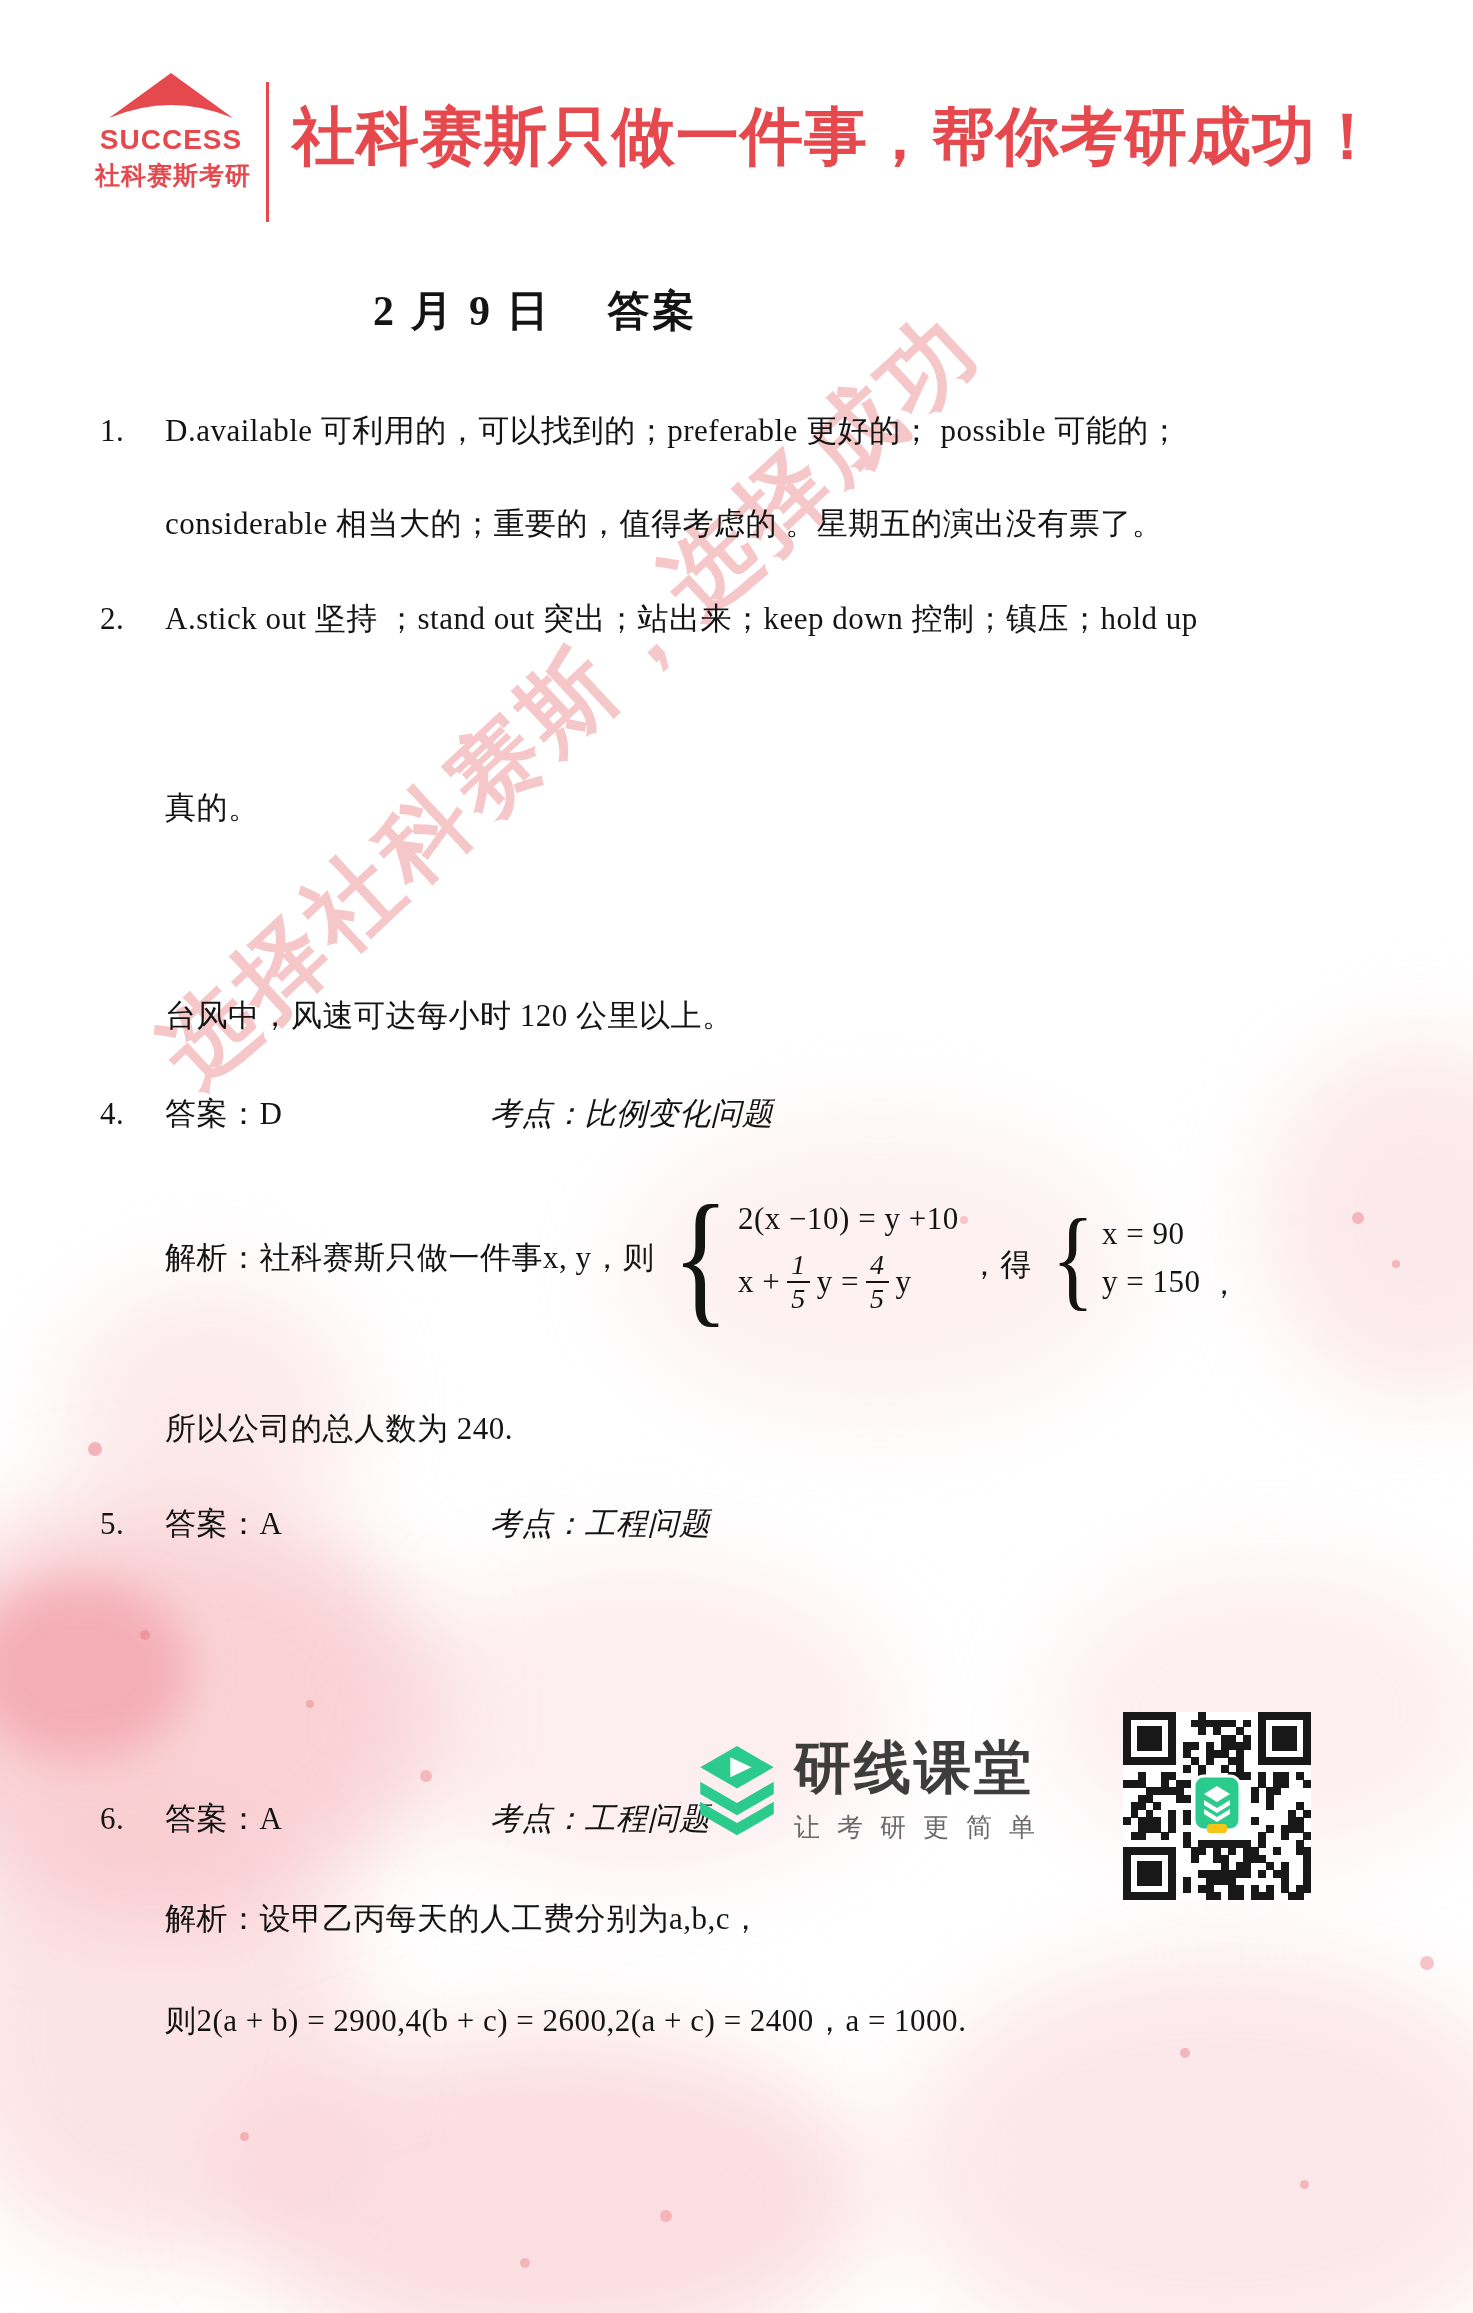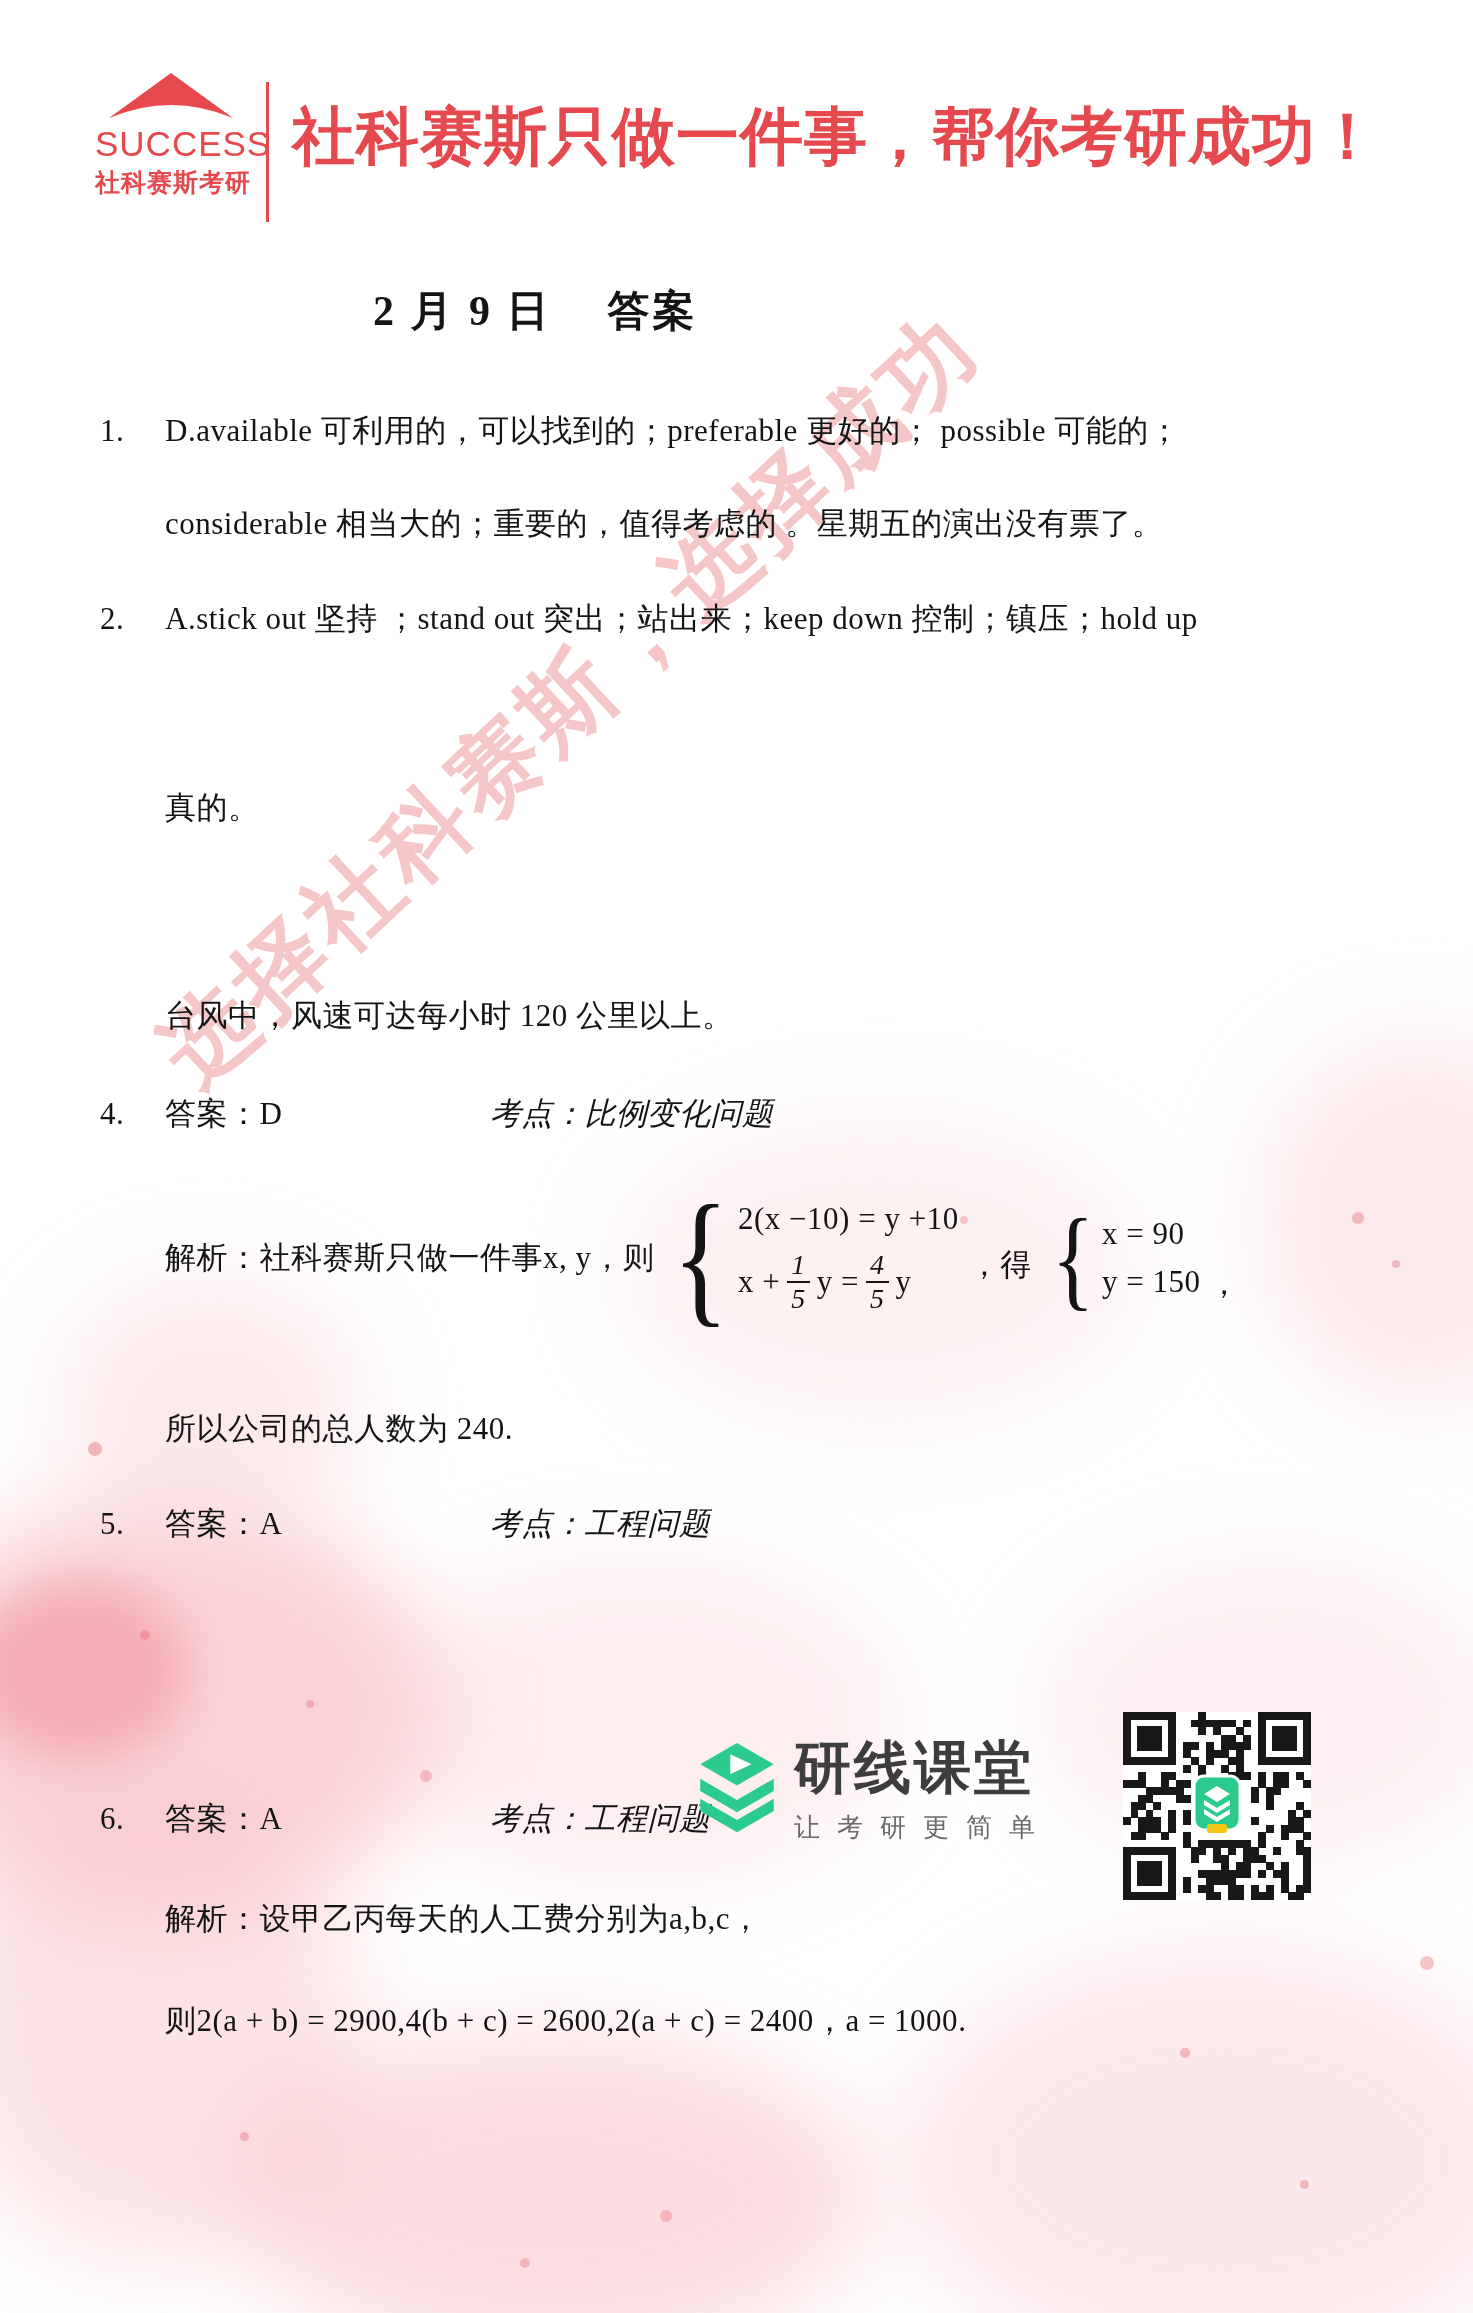--- a/index.html
+++ b/index.html
@@ -11,21 +11,21 @@
   .smear{position:absolute;border-radius:50%;filter:blur(22px);z-index:0;}
   .dot{position:absolute;border-radius:50%;z-index:0;}
 
   
   .watermark{position:absolute;left:175px;top:1005px;font-size:92px;font-weight:700;
              color:rgba(231,107,112,0.38);transform:rotate(-43deg);transform-origin:0 50%;
              letter-spacing:6px;white-space:nowrap;z-index:1;}
 
   
   .header-logo{position:absolute;left:95px;top:70px;width:152px;text-align:center;z-index:2;}
-  .logo-word{font-family:"Liberation Sans",sans-serif;font-weight:400;font-size:35px;
+  .logo-word{font-family:"Liberation Sans",sans-serif;font-weight:700;font-size:28px;
              color:#E5494D;letter-spacing:1px;line-height:1;margin-top:2px;}
   .logo-sub{font-family:"Liberation Sans",sans-serif;font-weight:800;font-size:25px;
             color:#E5494D;margin-top:5px;letter-spacing:1px;white-space:nowrap;}
   .header-divider{position:absolute;left:266px;top:82px;width:3px;height:140px;background:#E5494D;z-index:2;}
   .header-slogan{position:absolute;left:292px;top:94px;font-family:"Liberation Sans",sans-serif;
                  font-weight:900;font-size:63px;color:#E5494D;letter-spacing:1px;z-index:2;white-space:nowrap;}
 
   
   .page-title{position:absolute;left:373px;top:283px;font-size:42px;font-weight:600;
               z-index:2;letter-spacing:3px;white-space:nowrap;}
@@ -46,21 +46,21 @@
   .sys{display:inline-flex;flex-direction:column;justify-content:center;row-gap:12px;}
   .srow{display:inline-flex;align-items:center;}
   .frac{display:inline-flex;flex-direction:column;align-items:center;font-style:italic;
         font-size:28px;line-height:1.15;margin:0 7px;}
   .fn{border-bottom:2px solid #141414;padding:0 4px;}
   .fd{padding:0 4px;}
   .midword{margin:14px 4px 0 10px;}
   .tail-comma{margin:52px 0 0 8px;}
 
   
-  .brand{position:absolute;left:698px;top:1738px;display:flex;align-items:center;z-index:3;}
+  .brand{position:absolute;left:698px;top:1738px;display:flex;align-items:flex-end;z-index:3;}
   .brand-text{margin-left:18px;}
   .brand-name{font-family:"Liberation Sans",sans-serif;font-weight:700;font-size:57px;
               color:#3D3D3D;letter-spacing:3px;line-height:1.05;}
   .brand-tag{font-family:"Liberation Sans",sans-serif;font-size:26px;color:#6a6a6a;
              letter-spacing:17px;margin-top:12px;white-space:nowrap;}
 
   
   .qr{position:absolute;left:1123px;top:1712px;width:188px;height:188px;background:#ffffff;z-index:3;}
   .qr-modules{position:absolute;left:0;top:0;width:188px;height:188px;}
   .finder{position:absolute;width:53px;height:53px;border:8px solid #181818;box-sizing:border-box;background:#fff;}

